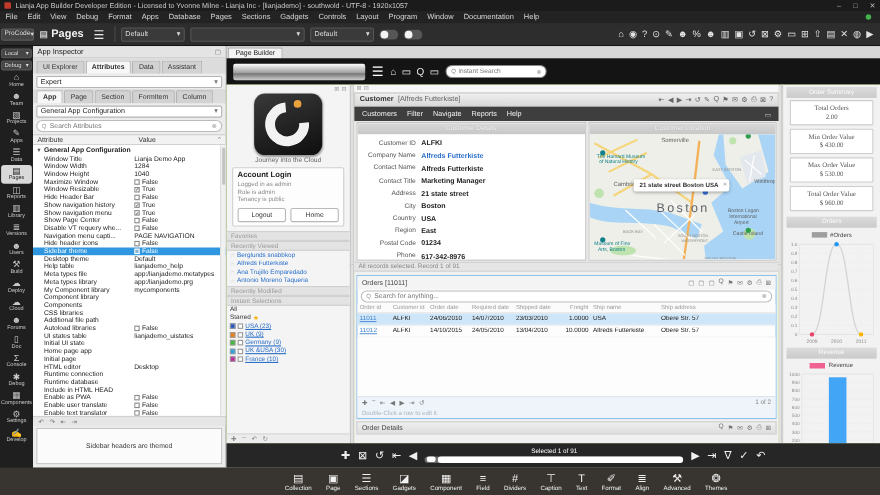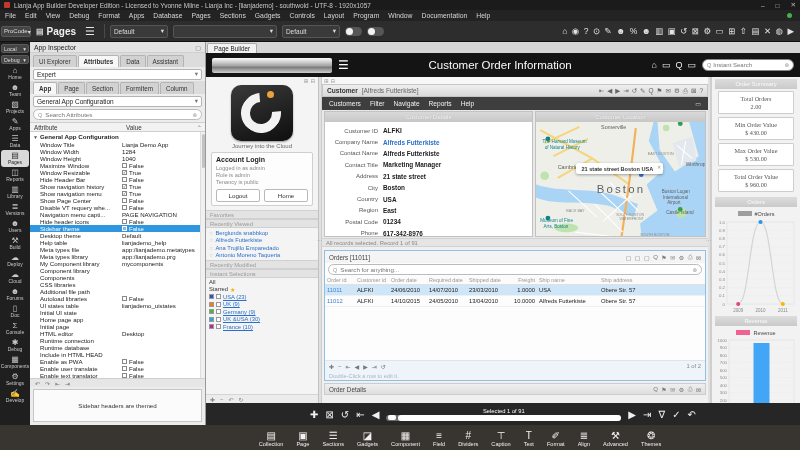--- a/index.html
+++ b/index.html
@@ -621,21 +621,20 @@
   </div>
 
   <div class="builder">
     <div class="pb-tabstrip">
       <div class="pb-tab">Page Builder</div>
     </div>
 
     <div class="pb-header">
       <div class="pb-logo"></div>
       <span class="hb">☰</span>
-      <span class="pb-title">Customer Order Information</span>
       <div class="pb-hicons" id="pb-hicons">
           <span>⌂</span>
           <span>▭</span>
           <span>Q</span>
           <span>▭</span>
         </div>
       <div class="pb-search">
         <span style="font-size:5.5px;color:#888;">Q</span>
         <input placeholder="Instant Search" style="">
         <span style="font-size:5.5px;">⊗</span>

